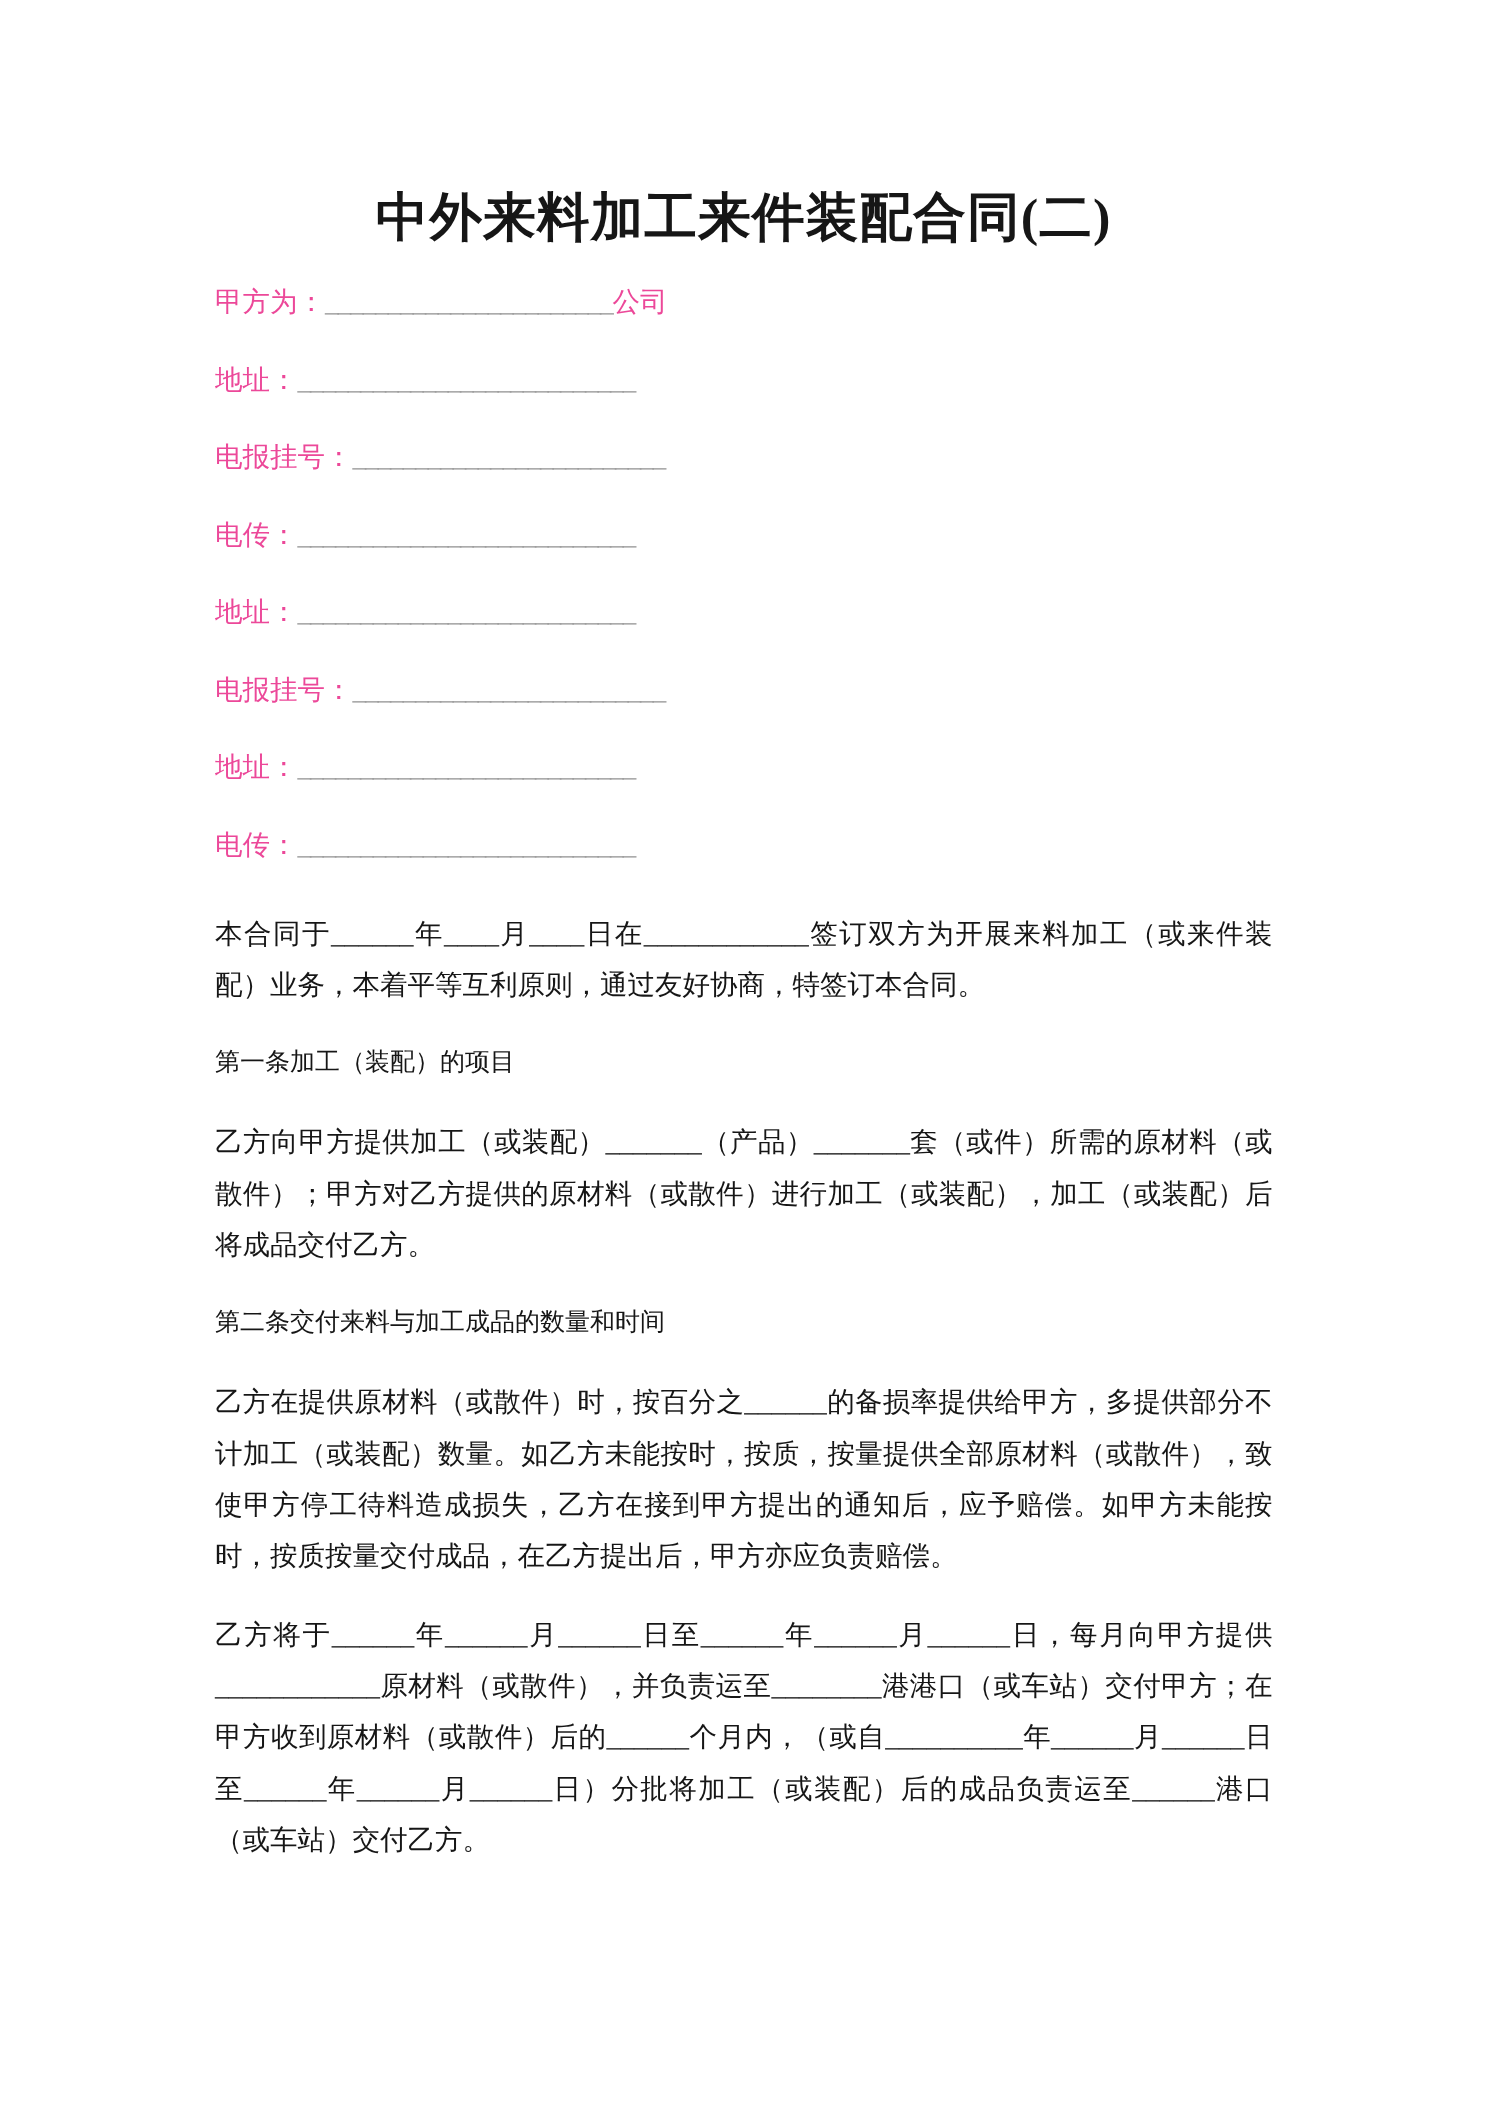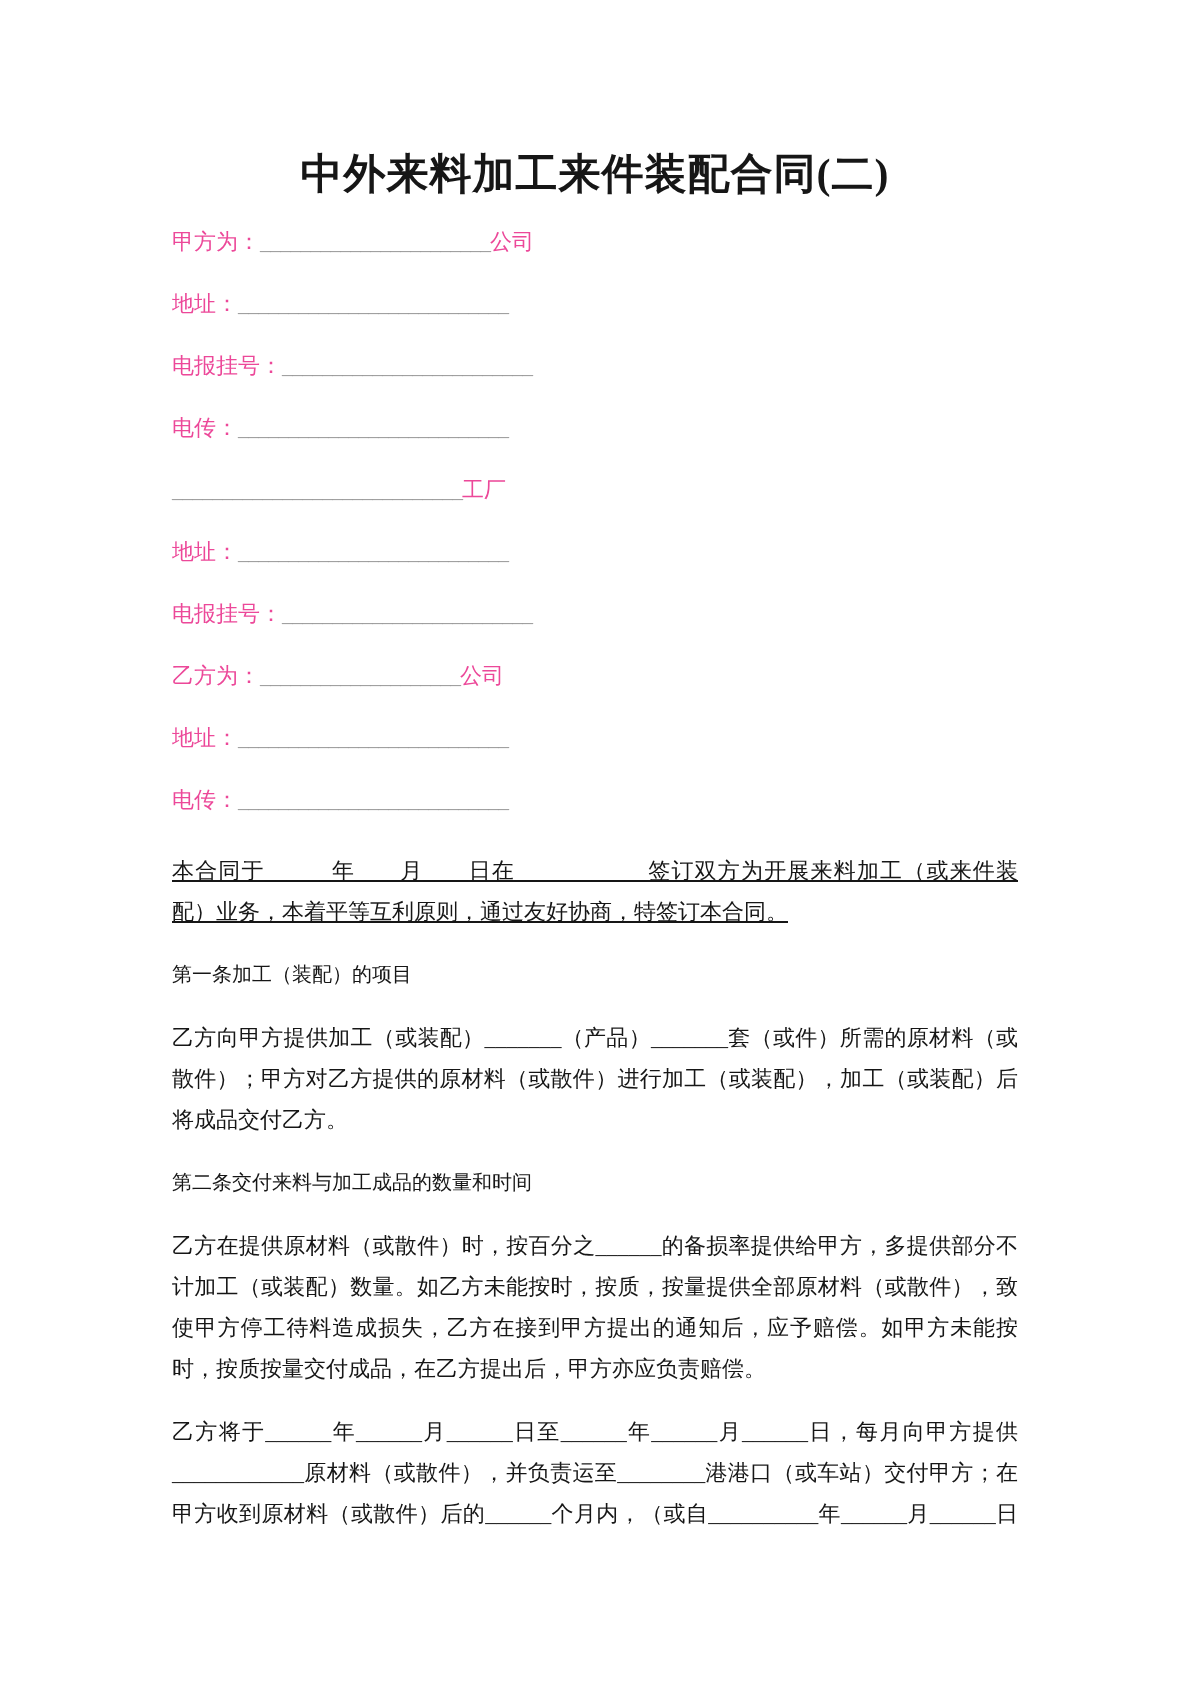--- a/index.html
+++ b/index.html
@@ -32,21 +32,21 @@
   .form-line .lbl { color: #ec4899; }
   .form-line .blank,
   .para .u { color: #9c9c9c; margin-top: 19px; }
   .blank { color: #9c9c9c; letter-spacing: -1px; }
   .para {
     font-size: 22px;
     line-height: 41px;
     text-align: justify;
     margin: 0 0 22px 0;
   }
-  .para.intro { margin-top: 30px; text-decoration: underline; }
+  .para.intro { margin-top: 30px; }
   .heading {
     font-size: 20px;
     line-height: 41px;
     margin: 0 0 22px 0;
   }
 </style>
 </head>
 <body>
 
 <div class="page">
@@ -62,35 +62,29 @@
   </div>
 
   <div class="form-line">
     <span class="lbl">电报挂号：</span><span class="blank">_________________________</span><span class="lbl"></span>
   </div>
 
   <div class="form-line">
     <span class="lbl">电传：</span><span class="blank">___________________________</span><span class="lbl"></span>
   </div>
 
-  <div class="form-line">
-    <span class="lbl"></span><span class="blank">_____________________________</span><span class="lbl">工厂</span>
-  </div>
 
   <div class="form-line">
     <span class="lbl">地址：</span><span class="blank">___________________________</span><span class="lbl"></span>
   </div>
 
   <div class="form-line">
     <span class="lbl">电报挂号：</span><span class="blank">_________________________</span><span class="lbl"></span>
   </div>
 
-  <div class="form-line">
-    <span class="lbl">乙方为：</span><span class="blank">____________________</span><span class="lbl">公司</span>
-  </div>
 
   <div class="form-line">
     <span class="lbl">地址：</span><span class="blank">___________________________</span><span class="lbl"></span>
   </div>
 
   <div class="form-line">
     <span class="lbl">电传：</span><span class="blank">___________________________</span><span class="lbl"></span>
   </div>
 
   <p class="para intro">本合同于______年____月____日在____________签订双方为开展来料加工（或来件装配）业务，本着平等互利原则，通过友好协商，特签订本合同。</p>

